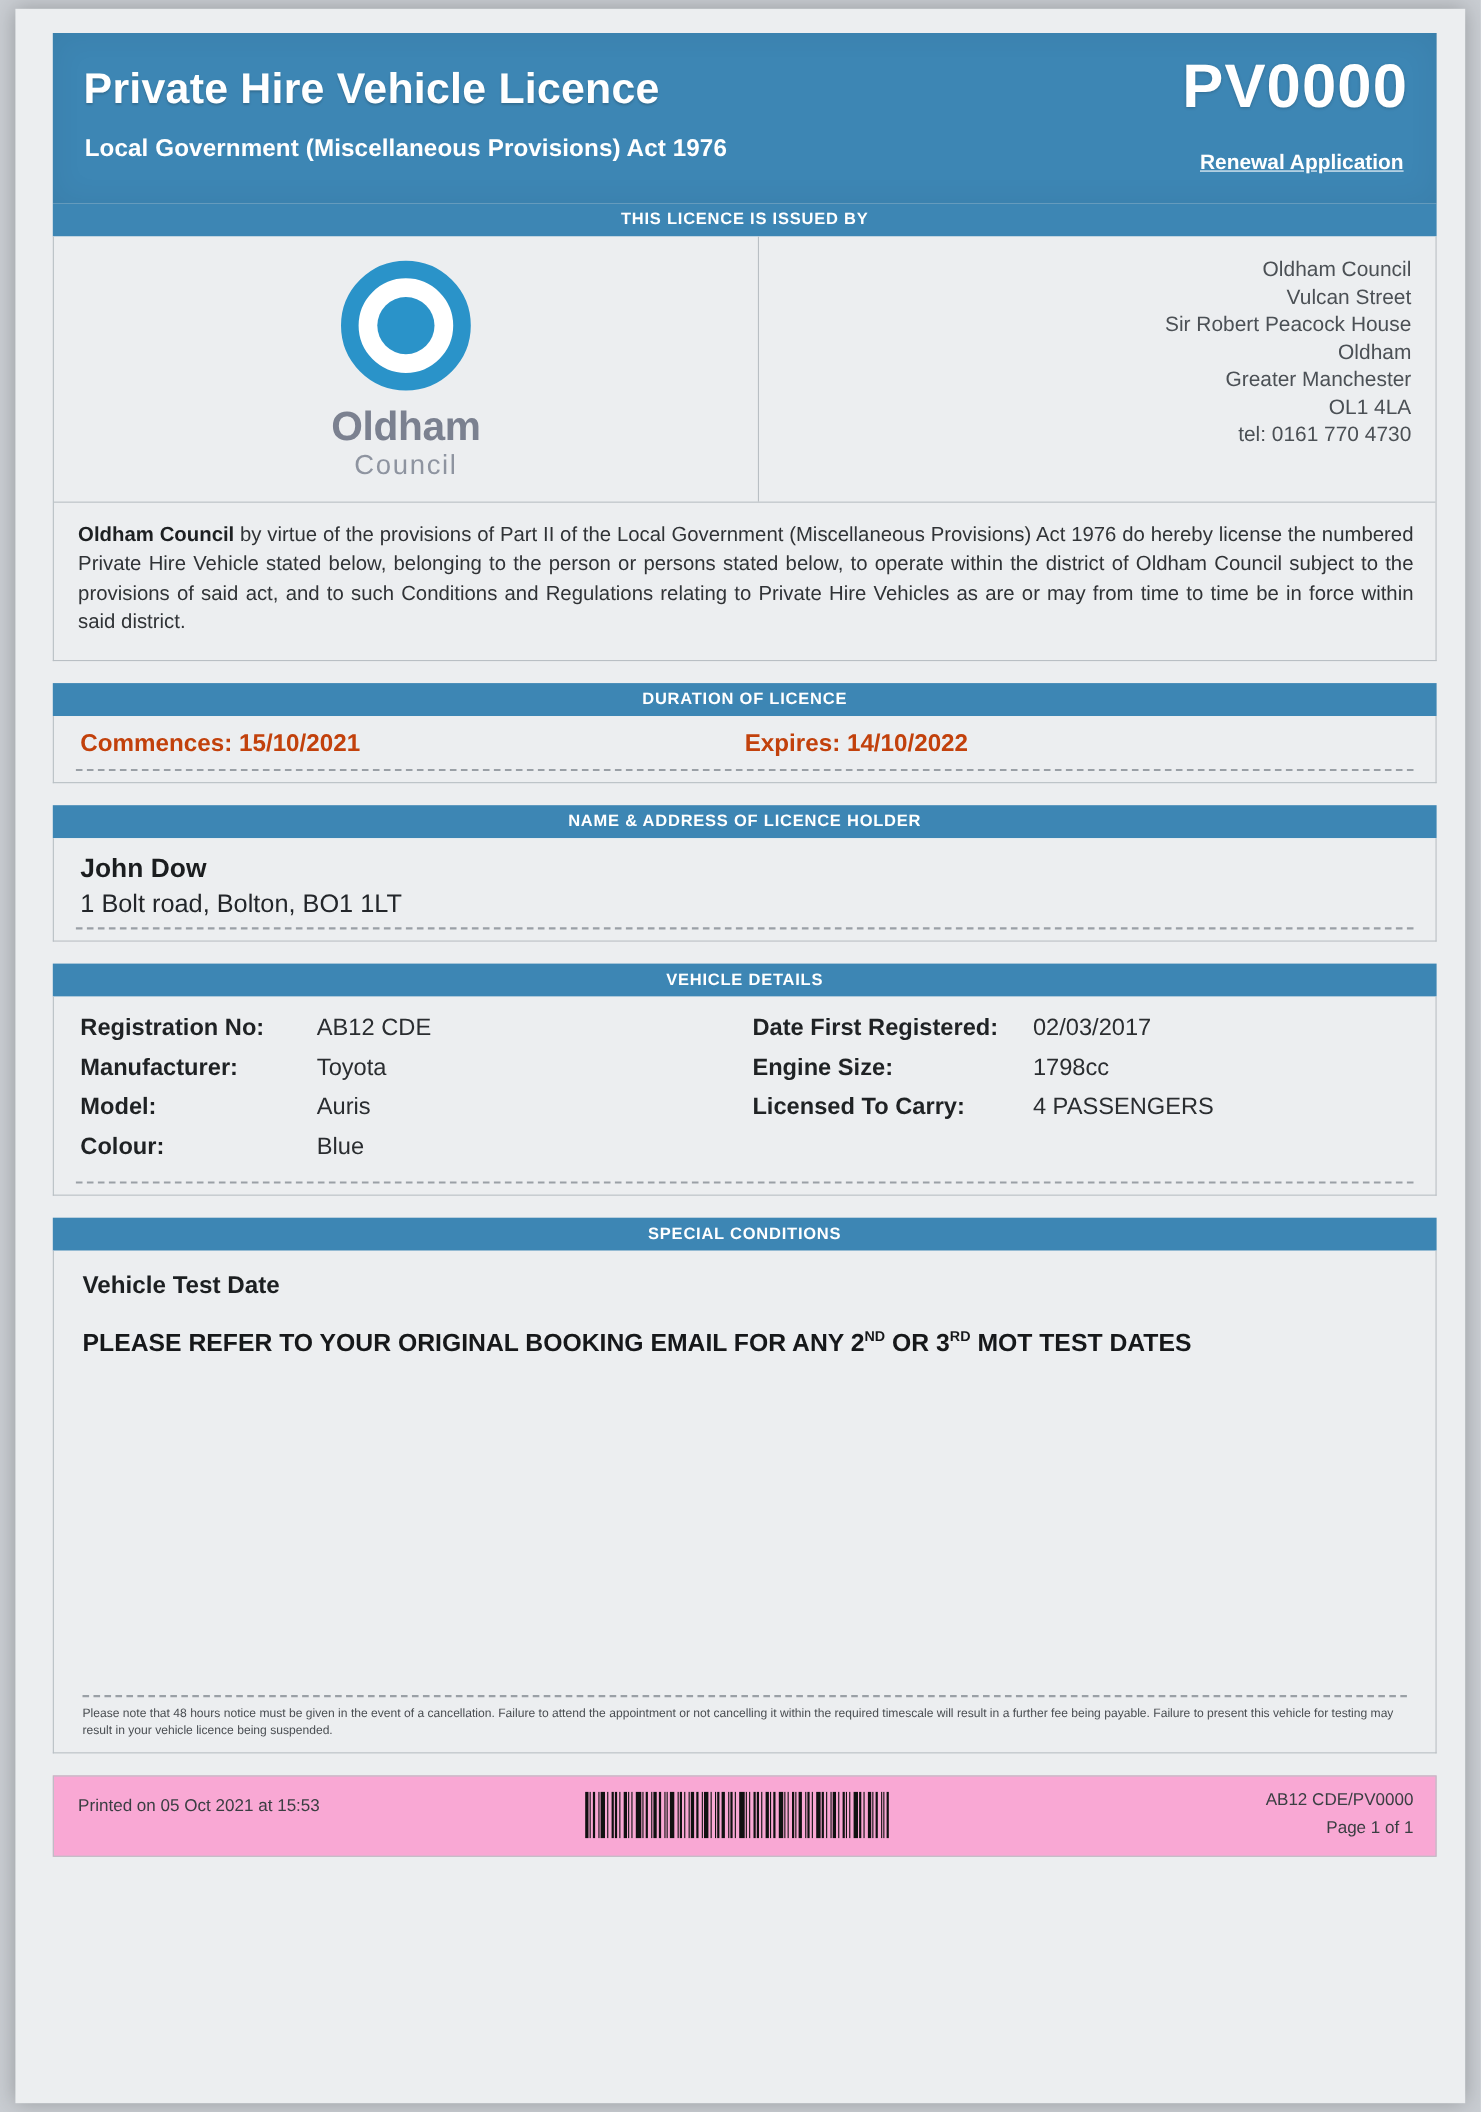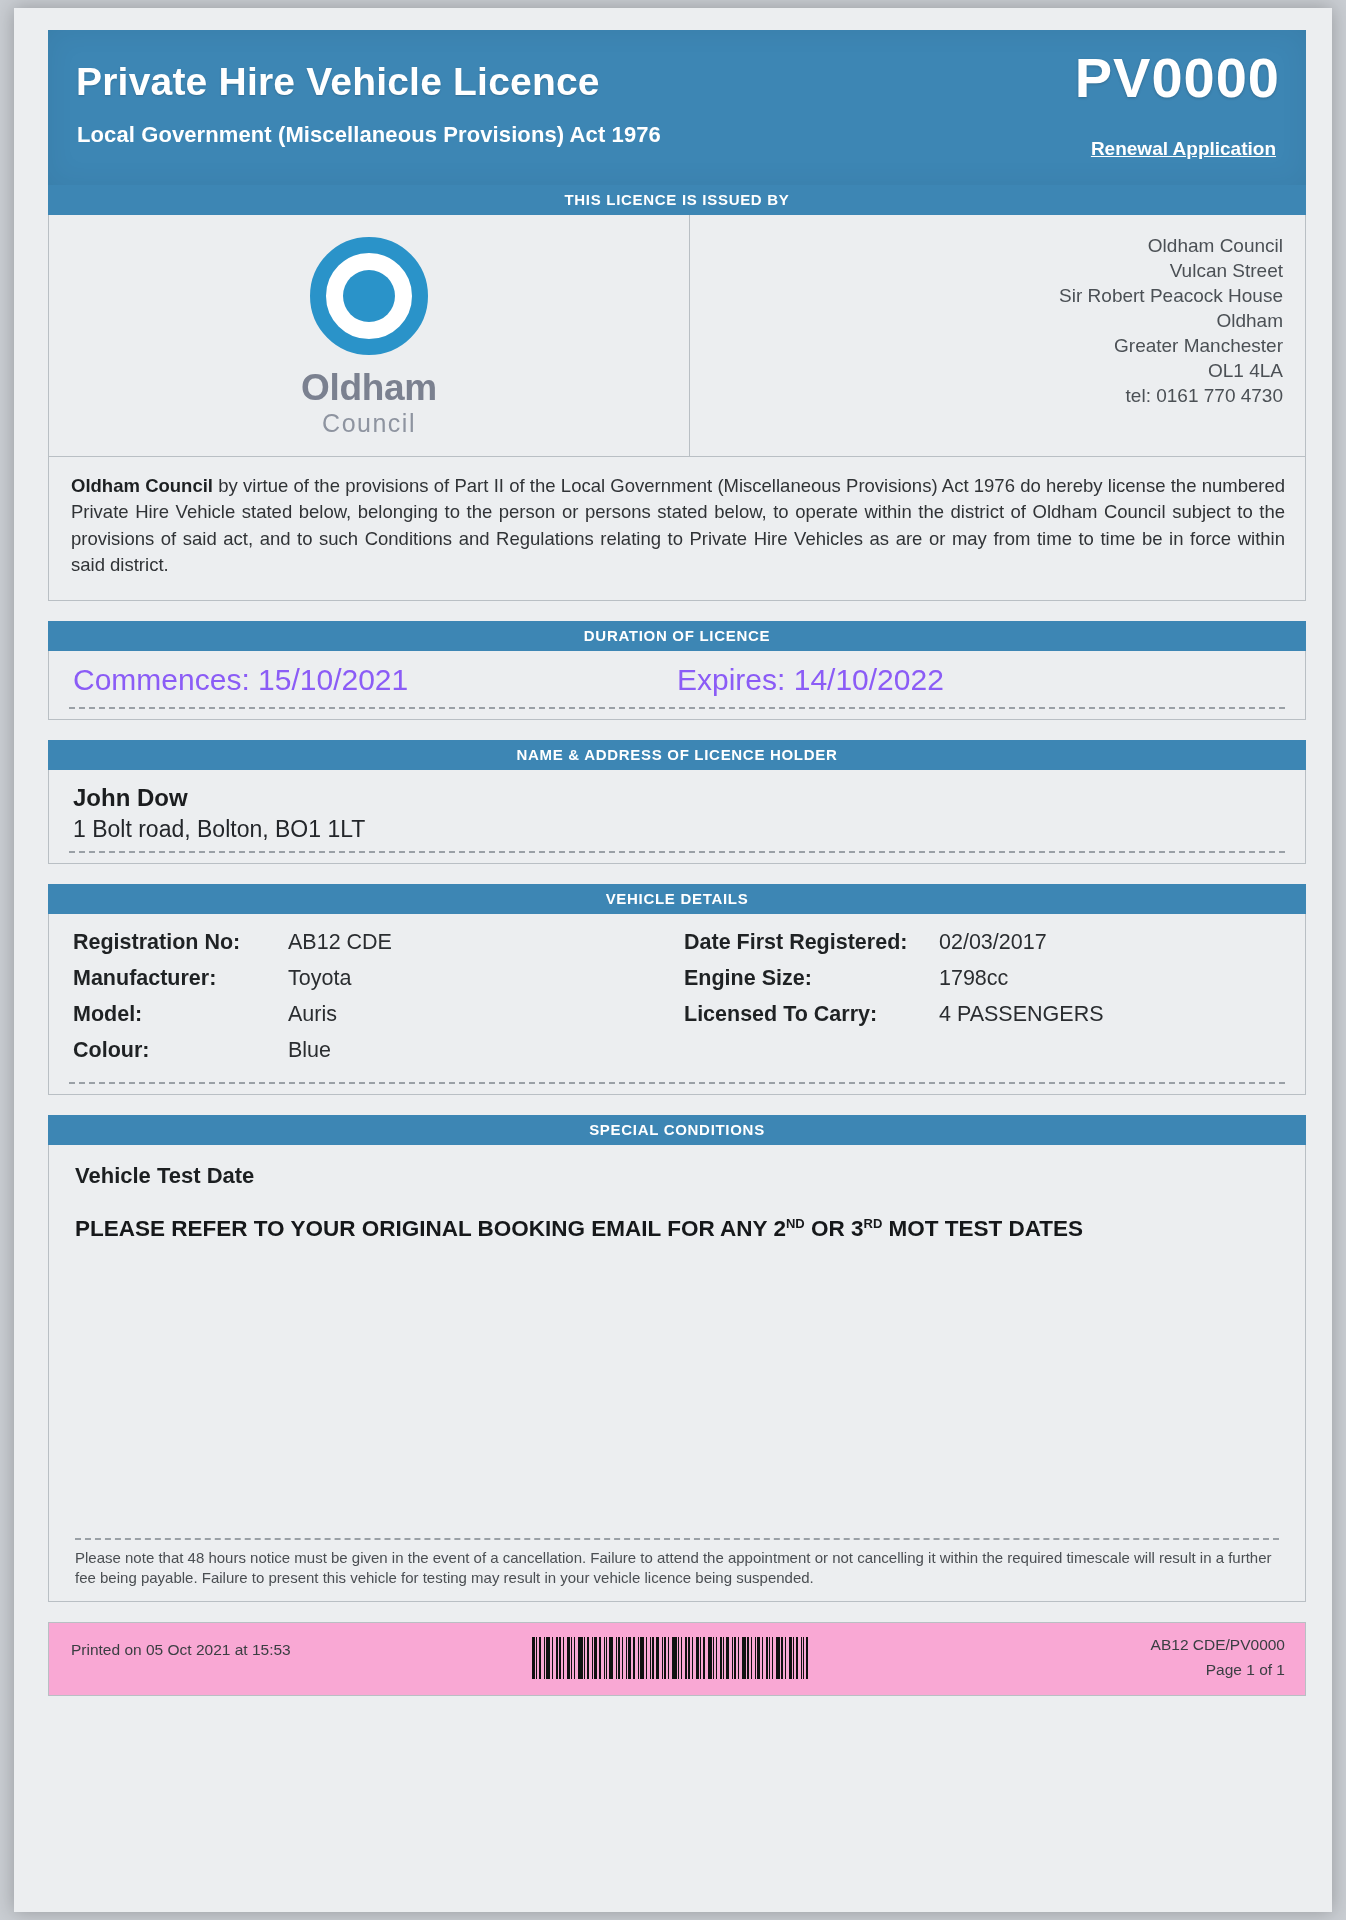--- a/index.html
+++ b/index.html
@@ -141,23 +141,23 @@
     font-size: 18.5px;
     color: #303336;
     line-height: 1.42;
     text-align: justify;
   }
   .paragraph b { color: #1d2022; }
   
   .dur-row {
     display: flex;
     padding: 12px 24px 4px 24px;
-    font-size: 30px;
-    font-weight: normal;
-    color: #8b5cf6;
+    font-size: 22px;
+    font-weight: bold;
+    color: #c2410c;
   }
   .dur-row .c1 { width: 50%; }
   .dur-row .c2 { width: 50%; text-align: left; }
   .dashed {
     margin: 6px 20px 10px 20px;
     border-top: 2px dashed #9aa0a6;
   }
   
   .holder {
     padding: 14px 24px 2px 24px;
@@ -197,21 +197,21 @@
     color: #16181a;
     line-height: 1.62;
     max-width: 1060px;
   }
   .sc-body sup { font-size: 13px; }
   .sc-note {
     position: absolute;
     left: 26px;
     right: 26px;
     bottom: 12px;
-    font-size: 15px;
+    font-size: 11px;
     color: #4a4e52;
     line-height: 1.38;
   }
   .sc-note .dashed2 {
     border-top: 2px dashed #9aa0a6;
     margin-bottom: 8px;
   }
   
   .footer {
     margin-top: 20px;

